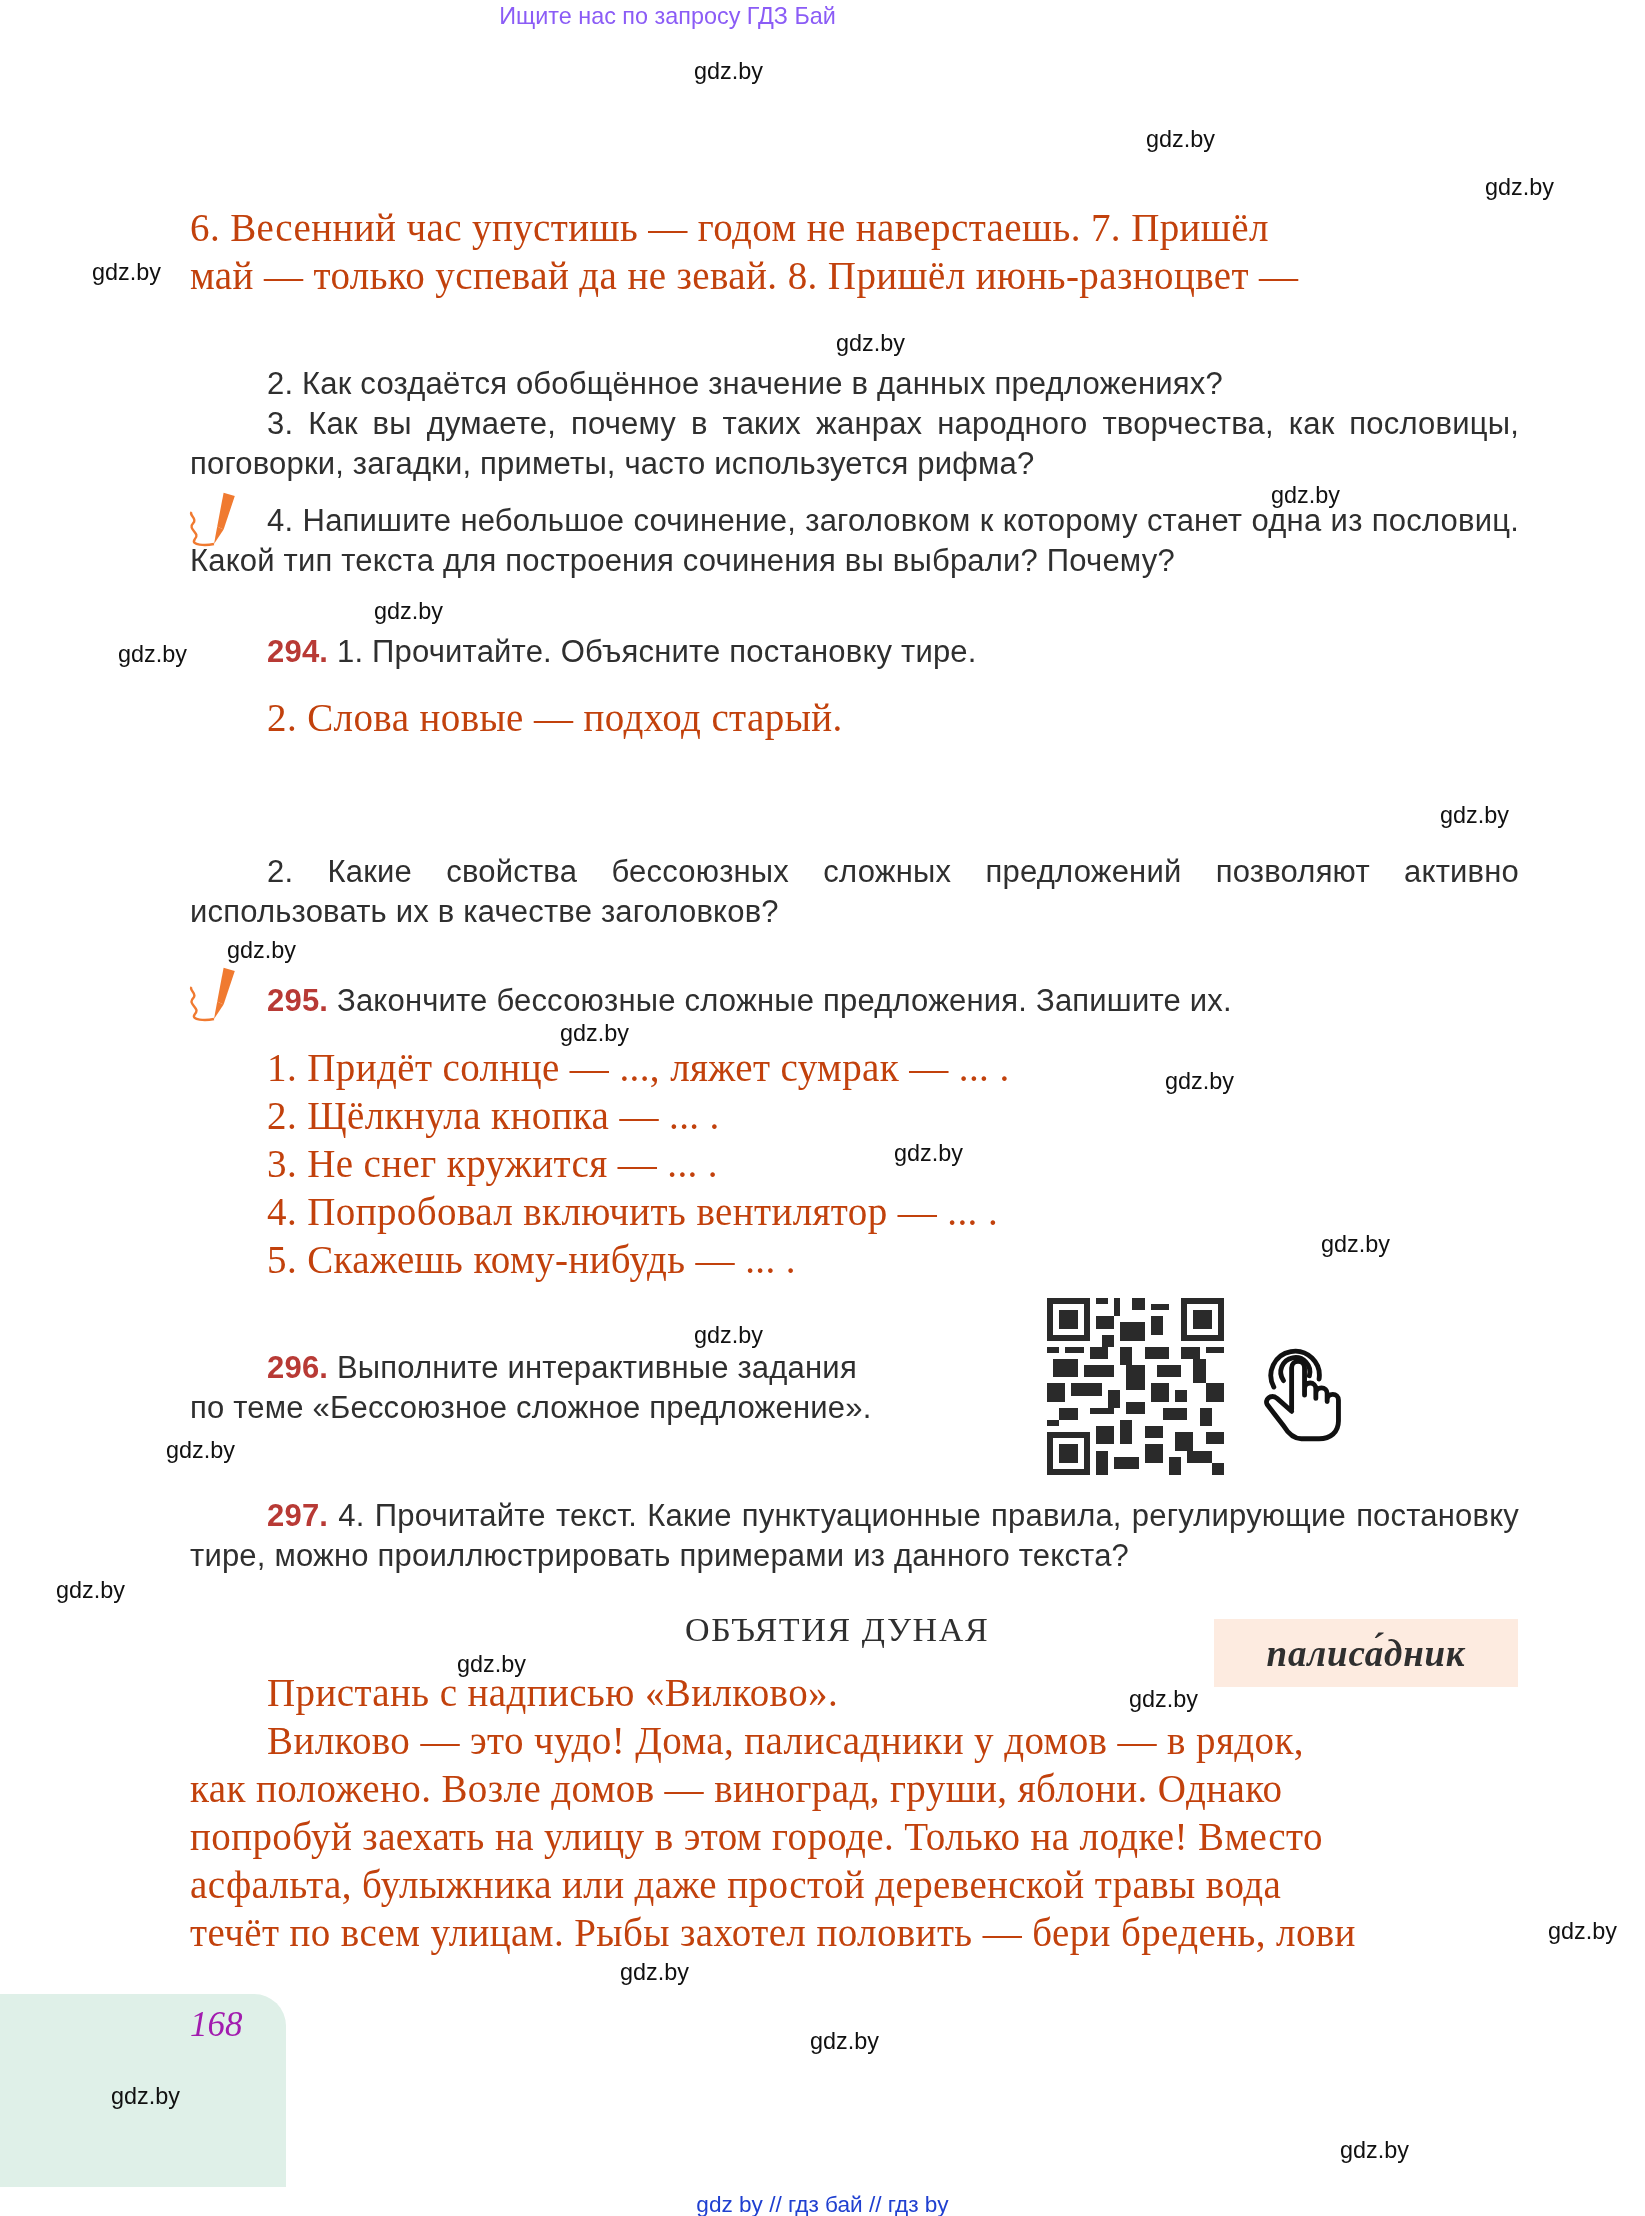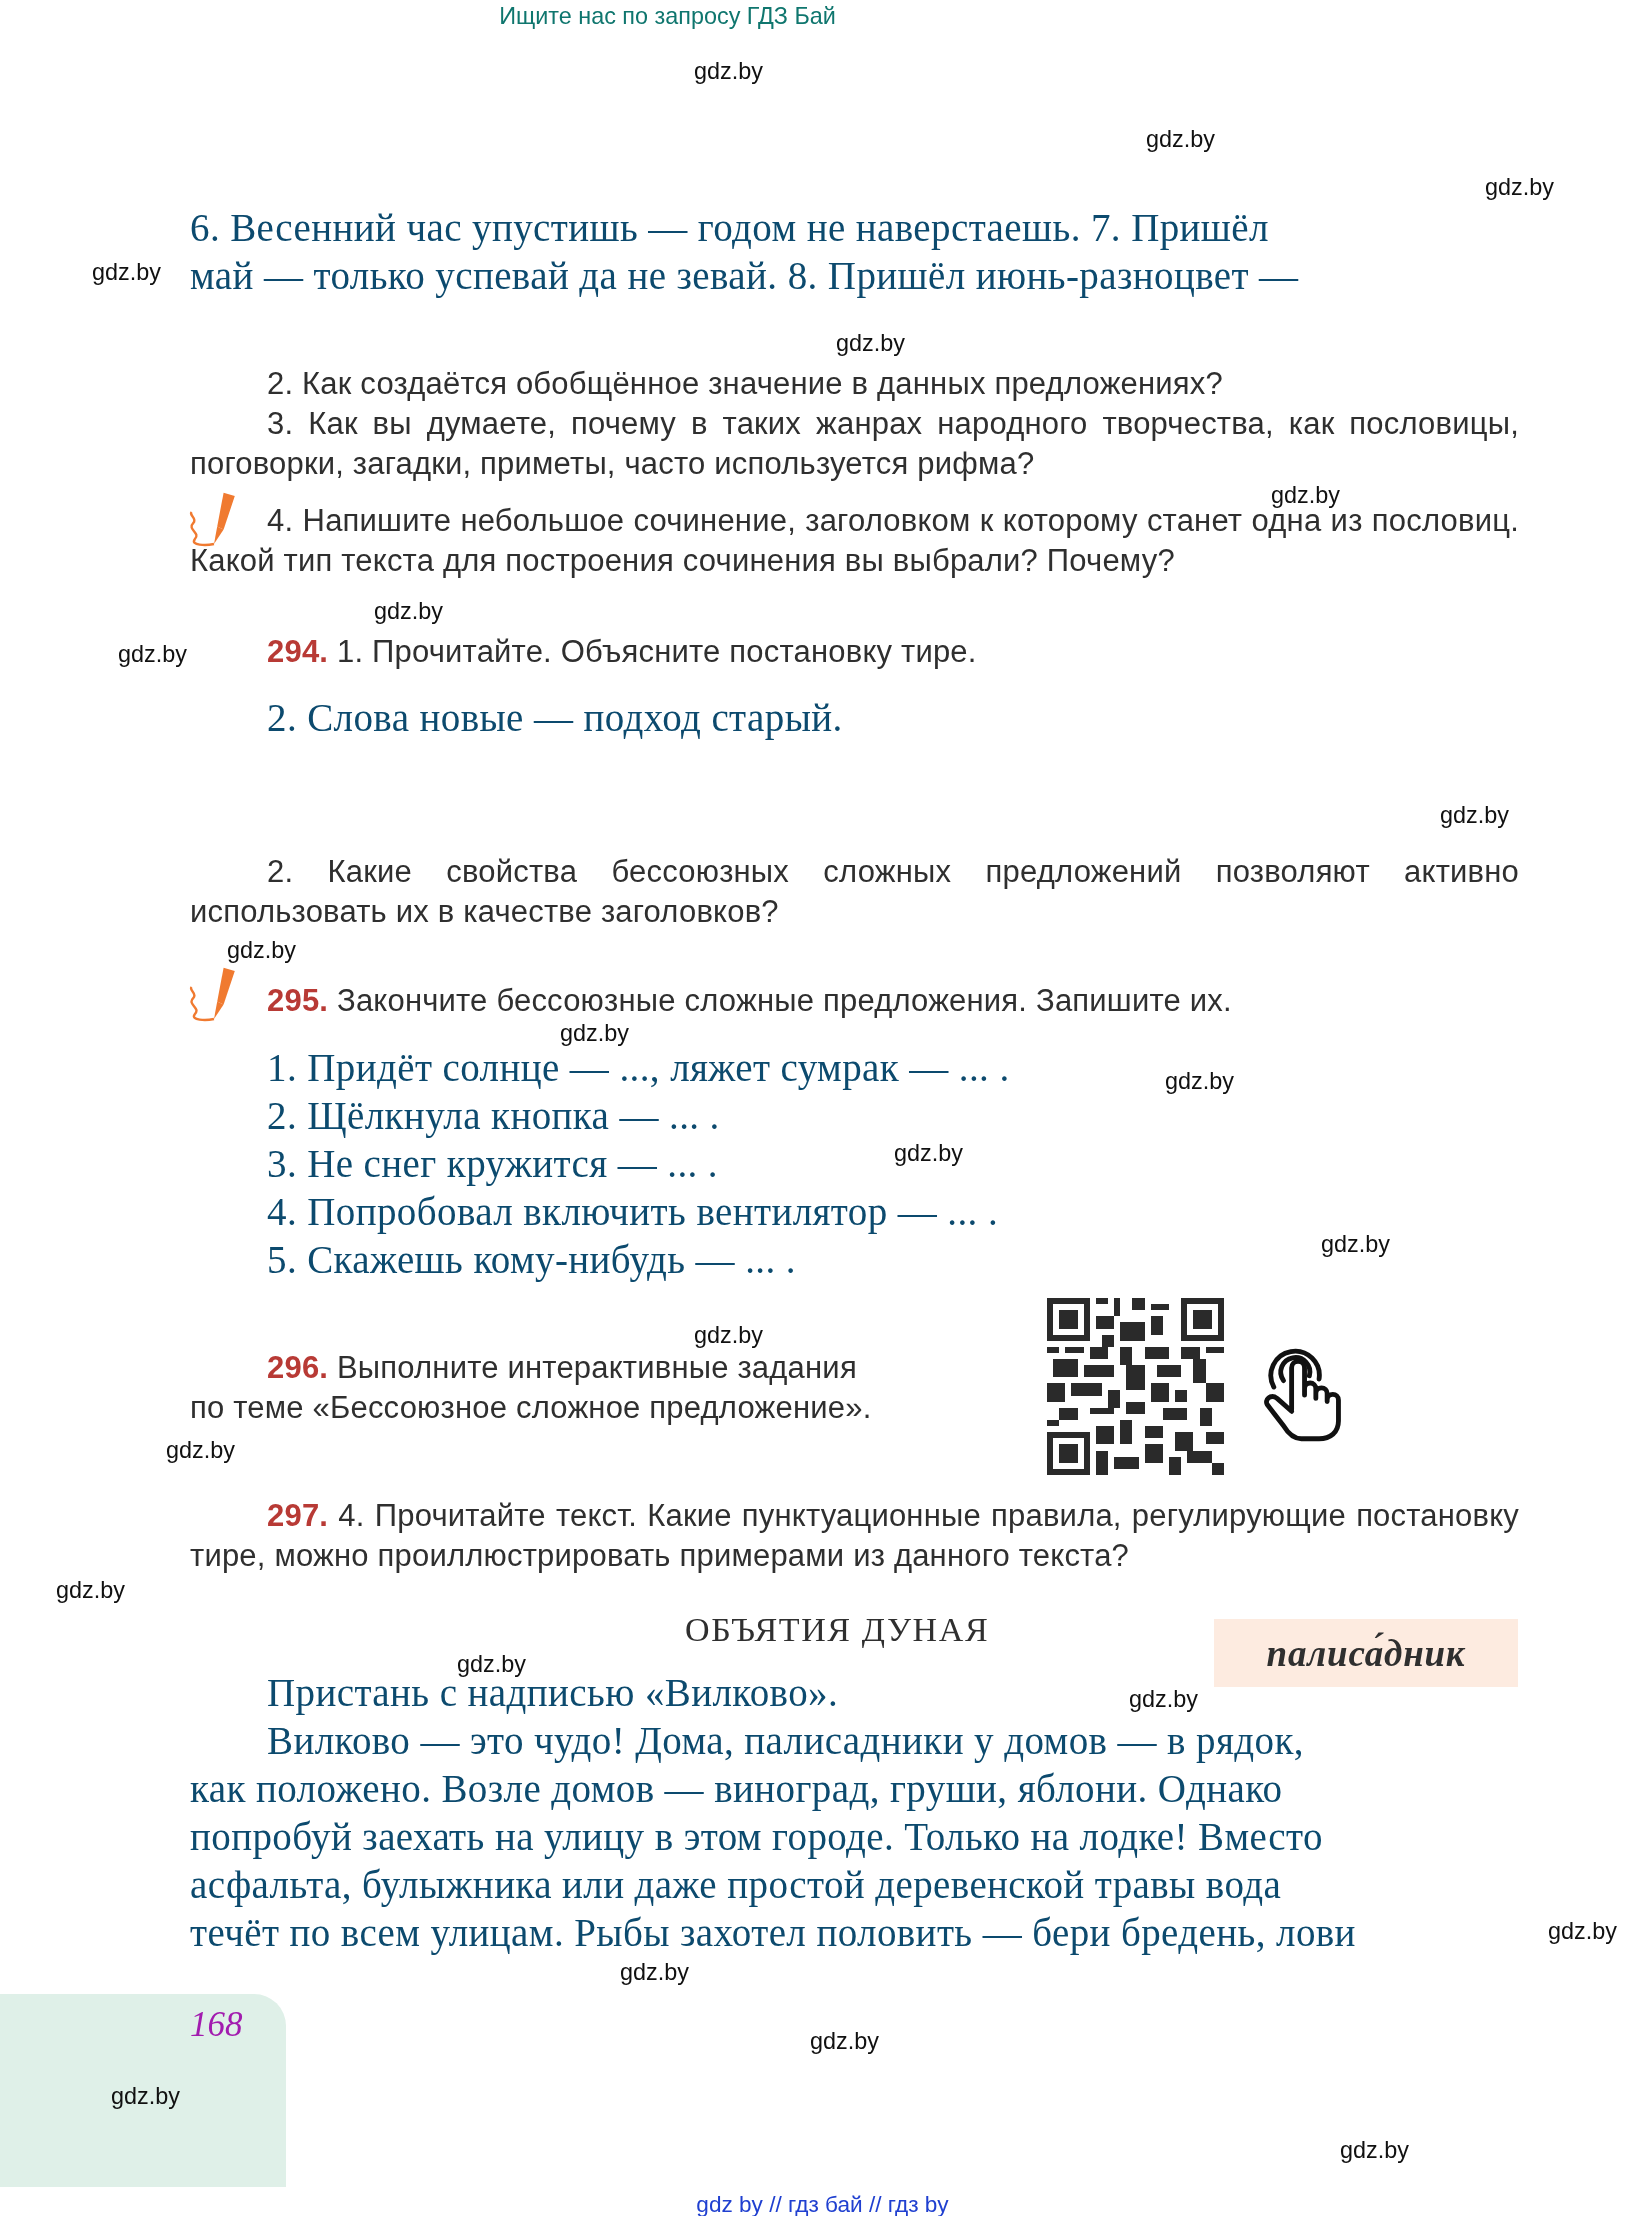--- a/index.html
+++ b/index.html
@@ -3,29 +3,29 @@
 <meta charset="utf-8">
 <style>
   html, body { margin: 0; padding: 0; }
   body {
     width: 1645px; height: 2216px; position: relative; overflow: hidden;
     background: #ffffff; color: #2b2b2b;
   }
   .abs { position: absolute; }
   .top-banner {
     top: 3.2px; left: 0; width: 1335px; text-align: center;
-    font-family: "Liberation Sans", sans-serif; font-size: 23.4px; color: #0f766e;
+    font-family: "Liberation Sans", sans-serif; font-size: 23.4px; color: #8b5cf6;
   }
   .wm {
     font-family: "Liberation Sans", sans-serif; font-size: 23.4px; color: #111;
     white-space: nowrap;
   }
   .serif {
     font-family: "Liberation Serif", "DejaVu Serif", serif;
-    font-size: 39px; color: #0c4a6e; line-height: 48px; letter-spacing: 0.4px;
+    font-size: 39px; color: #c2410c; line-height: 48px; letter-spacing: 0.4px;
   }
   .sans {
     font-family: "Liberation Sans", sans-serif;
     font-size: 31px; color: #2f2f2f; line-height: 40px; letter-spacing: 0.2px;
   }
   .justify { text-align: justify; text-align-last: left; }
   .indent { text-indent: 77px; }
   .num { color: #b83a35; font-weight: bold; margin-top: 9px; }
   .pen { width: 64px; height: 64px; }
   .line { white-space: nowrap; }

